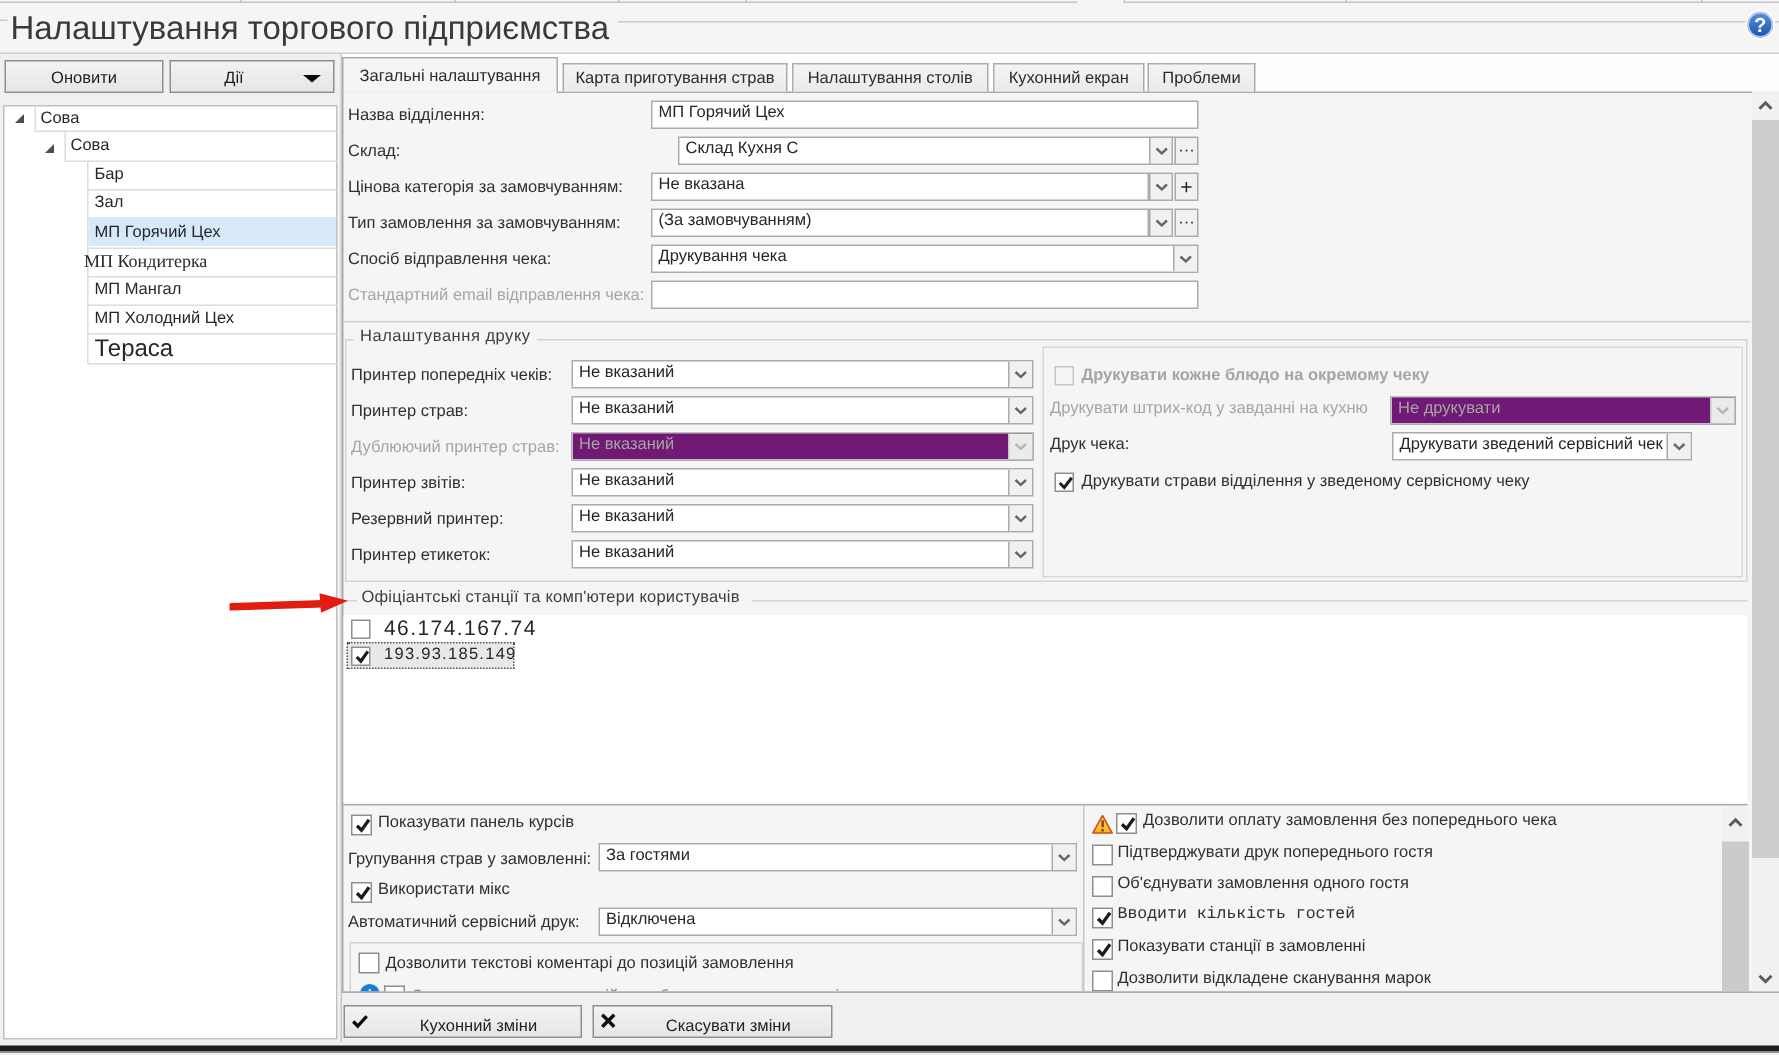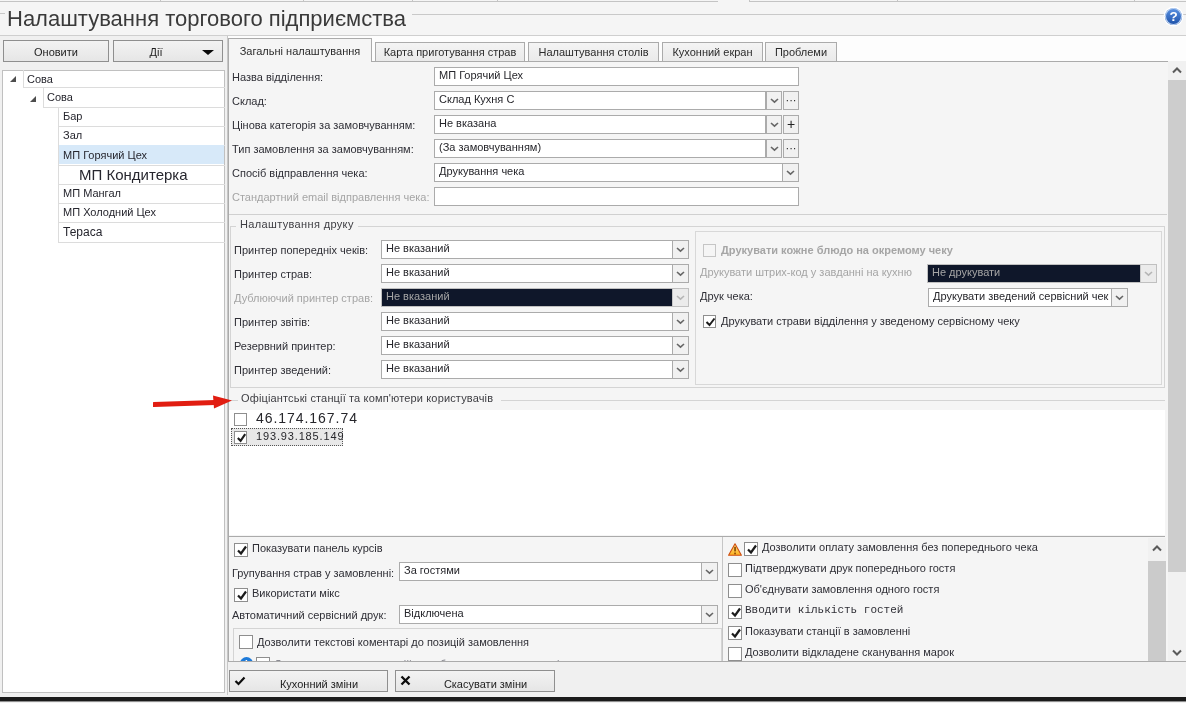--- a/index.html
+++ b/index.html
@@ -2,21 +2,21 @@
 <html><head>
 <meta charset="utf-8">
 <style>
 * { margin:0; padding:0; box-sizing:border-box; }
 html,body { width:1186px; height:703px; }
 body { position:relative; background:#f0f0f0; font-family:"Liberation Sans",sans-serif; overflow:hidden; }
 .abs { position:absolute; }
 .lbl { position:absolute; font-size:11px; color:#2f2f36; white-space:nowrap; line-height:14px;text-align:right; }
 .glbl { position:absolute; font-size:11px; color:#a5a5a5; white-space:nowrap; line-height:14px; }
 .inp { position:absolute; background:#fff; border:1px solid #ababab; height:19px; font-size:11px; color:#26262b; line-height:15px; padding-left:4px; white-space:nowrap; overflow:hidden; }
-.inp.dis { background:#0f172a; color:#a5a5a5; border-color:#c0c0c0; }
+.inp.dis { background:#701a75; color:#a5a5a5; border-color:#c0c0c0; }
 .vbtn { position:absolute; right:0; top:0; bottom:0; width:16px; background:#f1f1f1; border-left:1px solid #ababab; }
 .vbtn svg { position:absolute; left:3px; top:6px; }
 .vbtn.dis { background:#ebebeb; border-left-color:#c8c8c8; }
 .sqbtn { position:absolute; width:16px; height:19px; background:#f1f1f1; border:1px solid #ababab; text-align:center; font-size:11px; color:#222; line-height:16px; }
 .cb { position:absolute; width:14px; height:14px; background:#fff; border:1px solid #8e8e8e; }
 .cb svg { position:absolute; left:0px; top:-1px; }
 .cb.dis { border-color:#c5c5c5; background:#f5f5f5; }
 .btn { position:absolute; background:linear-gradient(#f3f3f3,#e6e6e6); border:1px solid #8f8f8f; font-size:11px; color:#1e1e1e; text-align:center; }
 .tab { position:absolute; background:linear-gradient(#f4f4f4,#eaeaea); border:1px solid #ababab; border-bottom:none; font-size:11px; color:#2b2b2b; text-align:center; }
 .vline { position:absolute; width:1px; background:#dcdcdc; }
@@ -83,38 +83,38 @@
 <div class="abs" style="left:59px;top:145px;width:165px;height:19px;background:#d7e9f9;"></div>
 
 <div class="exp" style="left:10px;top:76px;"></div>
 <div class="exp" style="left:30px;top:96px;"></div>
 
 <div class="abs" style="left:27px;top:73px;font-size:11px;color:#26262e;line-height:13px;">Сова</div>
 <div class="abs" style="left:47px;top:91px;font-size:11px;color:#26262e;line-height:13px;">Сова</div>
 <div class="abs" style="left:63px;top:110px;font-size:11px;color:#26262e;line-height:13px;">Бар</div>
 <div class="abs" style="left:63px;top:129px;font-size:11px;color:#26262e;line-height:13px;">Зал</div>
 <div class="abs" style="left:63px;top:149px;font-size:11px;color:#26262e;line-height:13px;">МП Горячий Цех</div>
-<div class="abs" style="left:79px;top:168px;font-size:15px;color:#26262e;line-height:13px;">МП Кондитерка</div>
+<div class="abs" style="left:56px;top:168px;font-size:12px;color:#26262e;line-height:13px;font-family:Liberation Serif, serif;">МП Кондитерка</div>
 <div class="abs" style="left:63px;top:187px;font-size:11px;color:#26262e;line-height:13px;">МП Мангал</div>
 <div class="abs" style="left:63px;top:206px;font-size:11px;color:#26262e;line-height:13px;">МП Холодний Цех</div>
-<div class="abs" style="left:63px;top:226px;font-size:12px;color:#26262e;line-height:13px;">Тераса</div>
+<div class="abs" style="left:63px;top:226px;font-size:16px;color:#26262e;line-height:13px;">Тераса</div>
 
 <div class="abs" style="left:228px;top:61px;width:940px;height:601px;background:#f5f5f5;border:1px solid #ababab;border-right:none;"></div>
 <div class="tab" style="left:228px;top:38px;width:144px;height:23px;line-height:25px;background:#f5f5f5;">Загальні налаштування</div>
 <div class="tab" style="left:375px;top:42px;width:150px;height:19px;line-height:18px;">Карта приготування страв</div>
 <div class="tab" style="left:528px;top:42px;width:131px;height:19px;line-height:18px;">Налаштування столів</div>
 <div class="tab" style="left:662px;top:42px;width:101px;height:19px;line-height:18px;">Кухонний екран</div>
 <div class="tab" style="left:765px;top:42px;width:72px;height:19px;line-height:18px;">Проблеми</div>
 <div class="abs" style="left:229px;top:61px;width:142px;height:1px;background:#f5f5f5;"></div>
 
 <div class="lbl" style="left:232px;top:70px;">Назва відділення:</div>
 <div class="inp" style="left:434px;top:67px;width:365px;">МП Горячий Цех</div>
 
 <div class="lbl" style="left:232px;top:94px;">Склад:</div>
-<div class="inp" style="left:434px;top:91px;width:332px;">Склад Кухня С</div>
+<div class="inp" style="left:452px;top:91px;width:332px;">Склад Кухня С</div>
 <div class="sqbtn" style="left:766px;top:91px;"><svg width="9" height="6" viewBox="0 0 9 6" style="margin-top:6px;">
       <path d="M1 1 L4.5 4.2 L8 1" stroke="#666" stroke-width="1.6" fill="none"></path>
     </svg></div>
 <div class="sqbtn" style="left:783px;top:91px;">···</div>
 
 <div class="lbl" style="left:232px;top:118px;">Цінова категорія за замовчуванням:</div>
 <div class="inp" style="left:434px;top:115px;width:332px;">Не вказана</div>
 <div class="sqbtn" style="left:766px;top:115px;"><svg width="9" height="6" viewBox="0 0 9 6" style="margin-top:6px;">
       <path d="M1 1 L4.5 4.2 L8 1" stroke="#666" stroke-width="1.6" fill="none"></path>
     </svg></div>
@@ -164,21 +164,21 @@
       <svg width="9" height="6" viewBox="0 0 9 6">
         <path d="M1 1 L4.5 4.2 L8 1" stroke="#666" stroke-width="1.6" fill="none"></path>
       </svg>
     </span></div>
 <div class="lbl" style="left:234px;top:339px;">Резервний принтер:</div>
 <div class="inp" style="left:381px;top:336px;width:308px;">Не вказаний<span class="vbtn">
       <svg width="9" height="6" viewBox="0 0 9 6">
         <path d="M1 1 L4.5 4.2 L8 1" stroke="#666" stroke-width="1.6" fill="none"></path>
       </svg>
     </span></div>
-<div class="lbl" style="left:234px;top:363px;">Принтер зведений:</div>
+<div class="lbl" style="left:234px;top:363px;">Принтер етикеток:</div>
 <div class="inp" style="left:381px;top:360px;width:308px;">Не вказаний<span class="vbtn">
       <svg width="9" height="6" viewBox="0 0 9 6">
         <path d="M1 1 L4.5 4.2 L8 1" stroke="#666" stroke-width="1.6" fill="none"></path>
       </svg>
     </span></div>
 
 <div class="abs" style="left:695px;top:231px;width:467px;height:154px;border:1px solid #d8d8d8;"></div>
 <div class="cb dis" style="left:703px;top:244px;width:13px;height:13px;"></div>
 <div class="glbl" style="left:721px;top:243px;font-weight:bold;">Друкувати кожне блюдо на окремому чеку</div>
 <div class="glbl" style="left:700px;top:265px;">Друкувати штрих-код у завданні на кухню</div>

